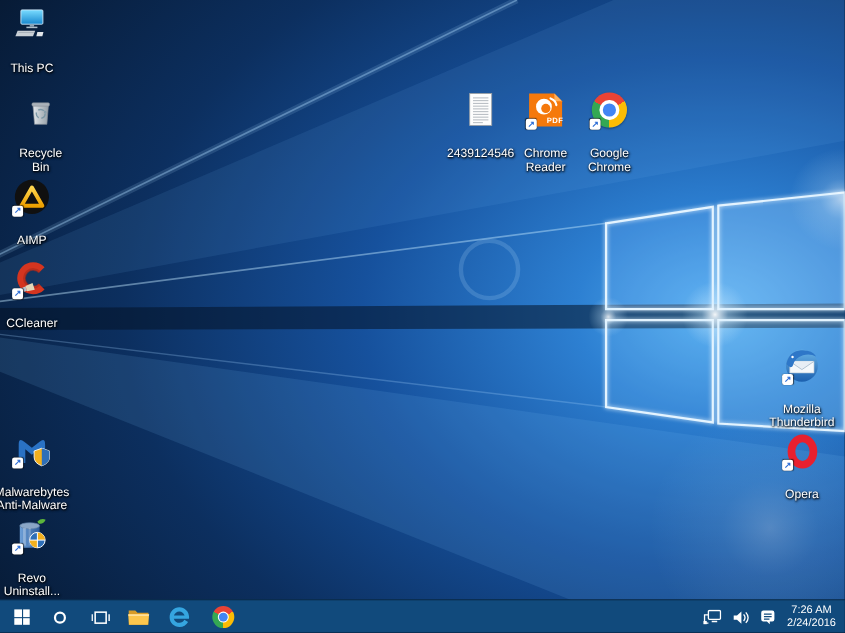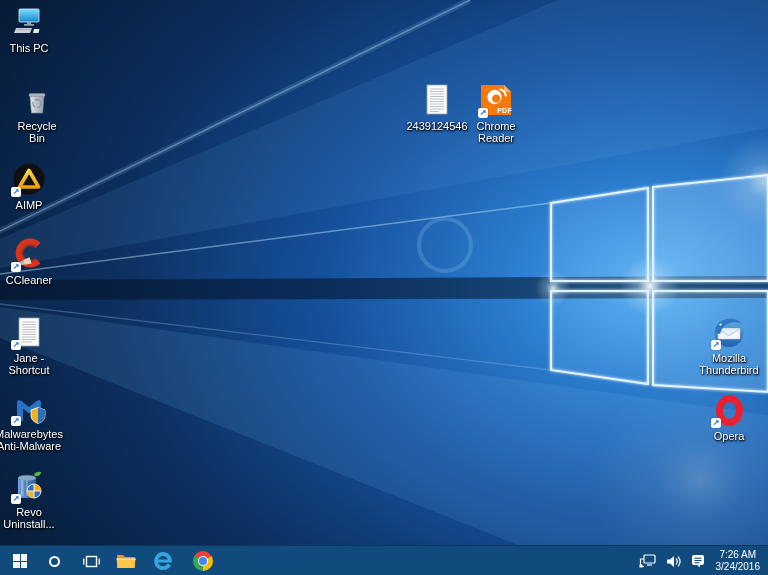--- a/index.html
+++ b/index.html
@@ -7,21 +7,21 @@
               font-family:"Liberation Sans", sans-serif; }
 
   
   .desktop { position:relative; width:768px; height:545px; overflow:hidden; }
   .wallpaper { position:absolute; inset:0; }
 
   .dicon { position:absolute; width:60px; display:flex; flex-direction:column;
            align-items:center; cursor:default; }
   .glyphbox { width:36px; height:36px; position:relative; display:flex;
               align-items:center; justify-content:center; }
-  .dlabel { margin-top:2px; font-size:11px; line-height:12px; color:#fff;
+  .dlabel { margin-top:16px; font-size:11px; line-height:12px; color:#fff;
             text-align:center; white-space:pre-line;
             text-shadow:0 1px 2px #000, 1px 1px 2px rgba(0,0,0,.9); }
 
   .sc-arrow { position:absolute; left:0; bottom:0; width:10px; height:10px;
               background:#fff; border-radius:2px; box-shadow:0 0 1px rgba(0,0,0,.7);
               display:flex; align-items:center; justify-content:center; }
   .sc-arrow::before { content:"\2197"; font-size:8px; font-weight:bold; color:#2f6fd6; line-height:1; }
 
   
   .chrome-logo { width:32px; height:32px; border-radius:50%; position:relative;
@@ -172,31 +172,20 @@
             </linearGradient>
           </defs>
         <circle cx="17" cy="17" r="15.5" fill="#101010"></circle>
         <path d="M17,8.5 L26.5,25 L7.5,25 Z" fill="none" stroke="url(#aimpg)" stroke-width="3.6" stroke-linejoin="round"></path>
       </svg>
       <span class="sc-arrow"></span>
     </div>
     <div class="dlabel">AIMP</div>
   </div>
 
-  <div class="dicon" style="left:-1px; top:314px;">
-    <div class="glyphbox">
-      <svg width="34" height="34" viewBox="0 0 34 34">
-        <rect x="7" y="3" width="20" height="28" fill="#fdfdfd" stroke="#9aa0a6" stroke-width="0.8"></rect>
-        <path d="M10,7h14 M10,9.5h14 M10,12h14 M10,14.5h14 M10,17h14 M10,19.5h14 M10,22h14 M10,24.5h14 M10,27h10" stroke="#b2b8be" stroke-width="0.9"></path>
-      </svg>
-      <span class="sc-arrow"></span>
-    </div>
-    <div class="dlabel">Jane -
-Shortcut</div>
-  </div>
 
   <div class="dicon" style="left:-1px; top:390px;">
     <div class="glyphbox">
       <svg width="34" height="34" viewBox="0 0 34 34">
         <path d="M5,30 V13 Q5,6.5 10,10.5 L17,16 L24,10.5 Q29,6.5 29,13 V30 H23 V17.5 L17,22.5 L11,17.5 V30 Z" fill="#2a72c4"></path>
         <g transform="translate(19,16.5)">
           <path d="M7,0 L14,2.5 V8 Q14,13.5 7,16 Q0,13.5 0,8 V2.5 Z" fill="#f2b01e" stroke="#fff" stroke-width="0.8"></path>
           <path d="M7,0 L14,2.5 V8 Q14,13.5 7,16 Z" fill="#2e6fb8"></path>
         </g>
       </svg>
@@ -249,20 +238,28 @@
         <circle cx="15.5" cy="14" r="7.2" fill="#fff"></circle>
         <circle cx="17.2" cy="15.6" r="4.2" fill="#f5790c"></circle>
         <path d="M21.5,6.5 Q26,8 26.8,12.5" stroke="#fff" stroke-width="2" fill="none" stroke-linecap="round"></path>
       </svg>
       <span class="pdf-badge">PDF</span>
       <span class="sc-arrow"></span>
     </div>
     <div class="dlabel">Chrome Reader</div>
   </div>
 
+  <div class="dicon" style="left:524px; top:82px;">
+    <div class="glyphbox">
+      <div class="chrome-logo"></div>
+      <span class="sc-arrow"></span>
+    </div>
+    <div class="dlabel">Google
+Chrome</div>
+  </div>
 
   <div class="dicon" style="left:699px; top:314px;">
     <div class="glyphbox">
       <svg width="34" height="34" viewBox="0 0 34 34">
         <defs>
             <linearGradient id="tbg" x1="0" y1="0" x2="0" y2="1">
           <stop offset="0" stop-color="#69b3e7"></stop>
               <stop offset="1" stop-color="#1b5fae"></stop>
             </linearGradient>
           </defs>
@@ -349,17 +346,17 @@
       <svg width="14" height="14" viewBox="0 0 14 14">
         <path d="M1,3 q0,-2 2,-2 h8 q2,0 2,2 v6 q0,2 -2,2 h-2.2 l0,2.6 l-2.6,-2.6 H3 q-2,0 -2,-2 Z" fill="#fff"></path>
         <line x1="3.5" y1="4.2" x2="10.5" y2="4.2" stroke="#114a7c" stroke-width="1.1"></line>
         <line x1="3.5" y1="6.5" x2="10.5" y2="6.5" stroke="#114a7c" stroke-width="1.1"></line>
         <line x1="3.5" y1="8.8" x2="8.5" y2="8.8" stroke="#114a7c" stroke-width="1.1"></line>
       </svg>
     </button>
     <button class="tray-btn tray-clock">
       <div>
         <div>7:26 AM</div>
-        <div>3/24/2016</div>
+        <div>2/24/2016</div>
       </div>
     </button>
   </div>
 </div>
 
 </body></html>

